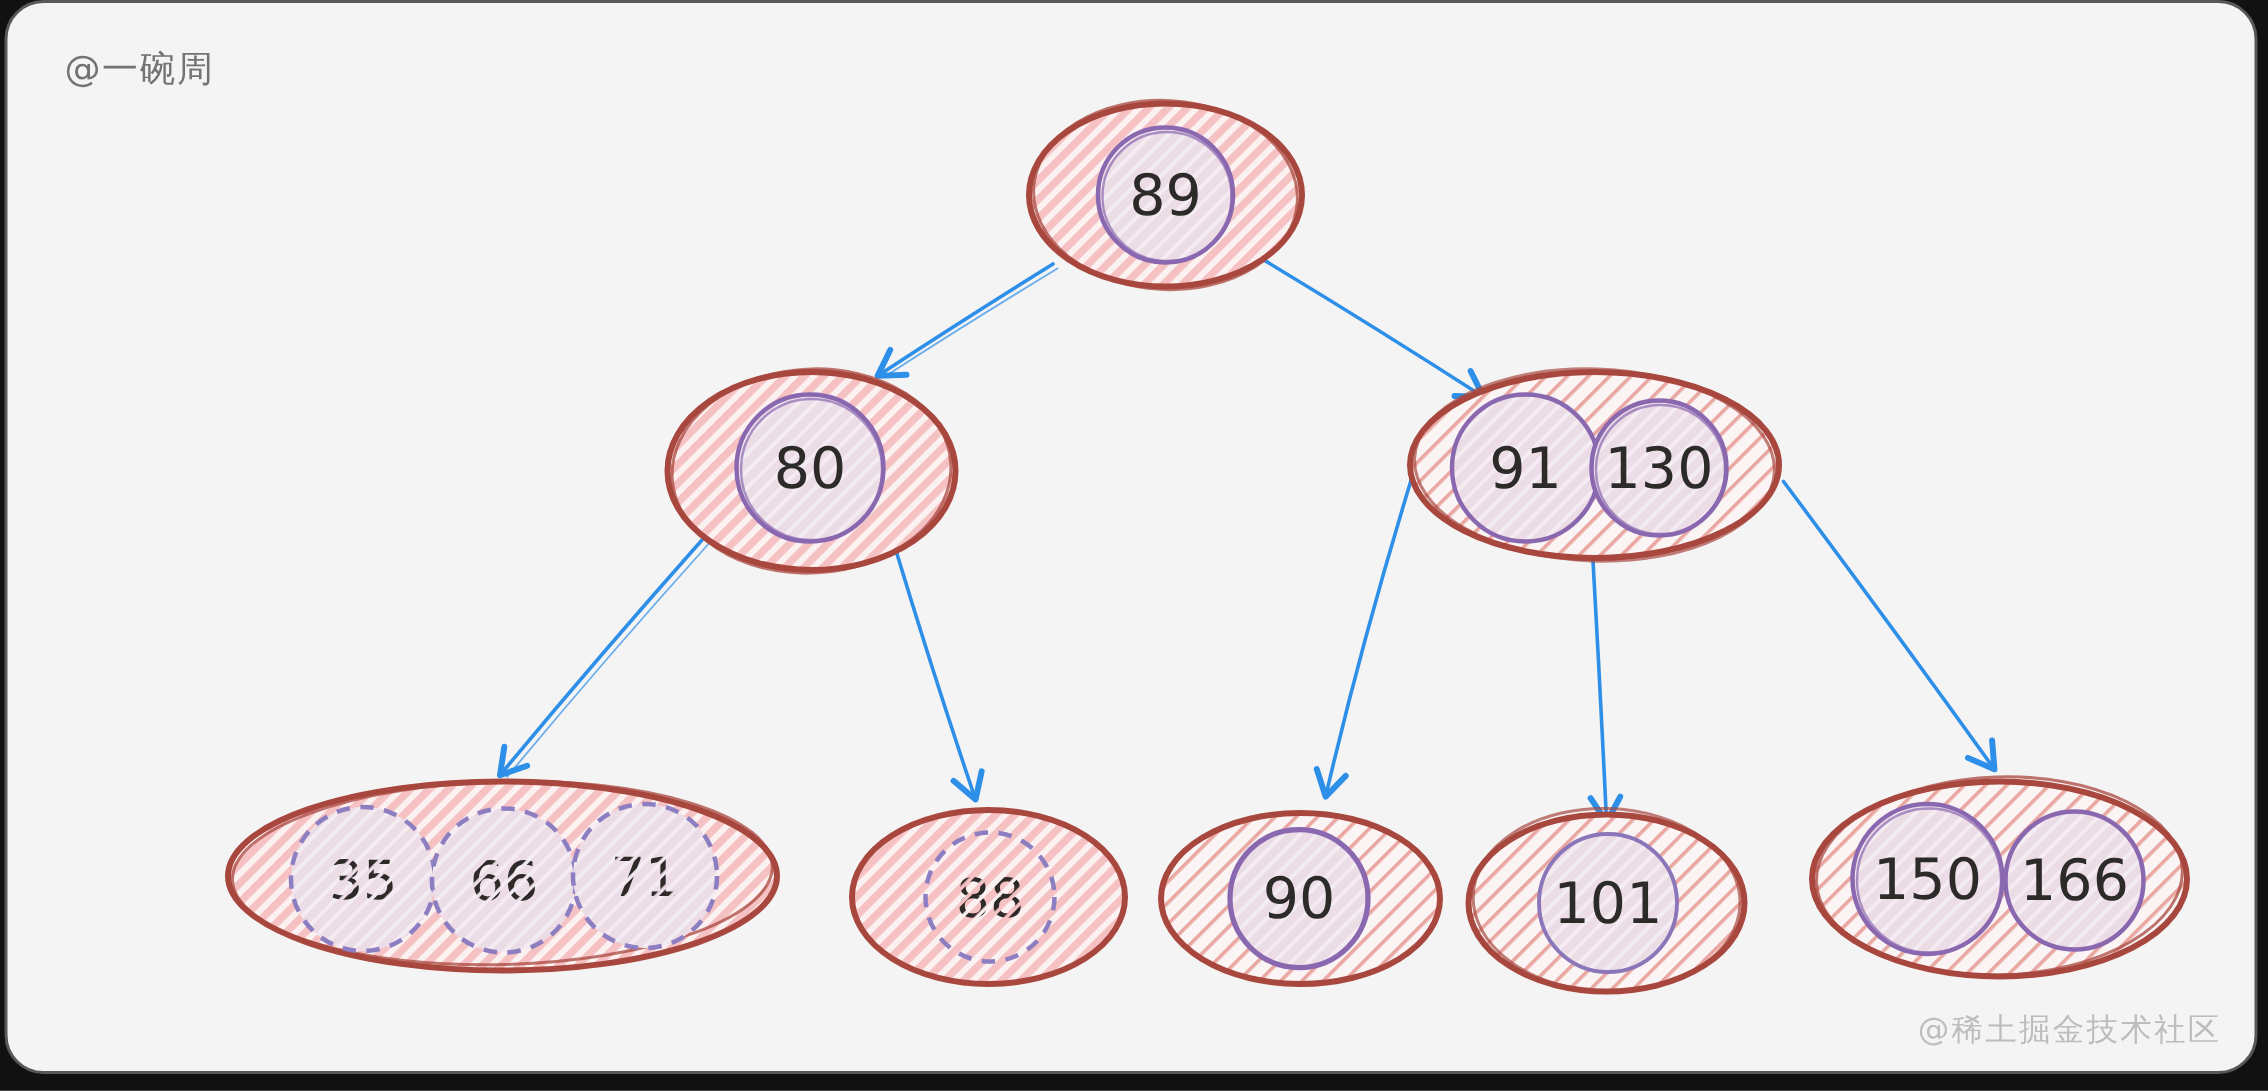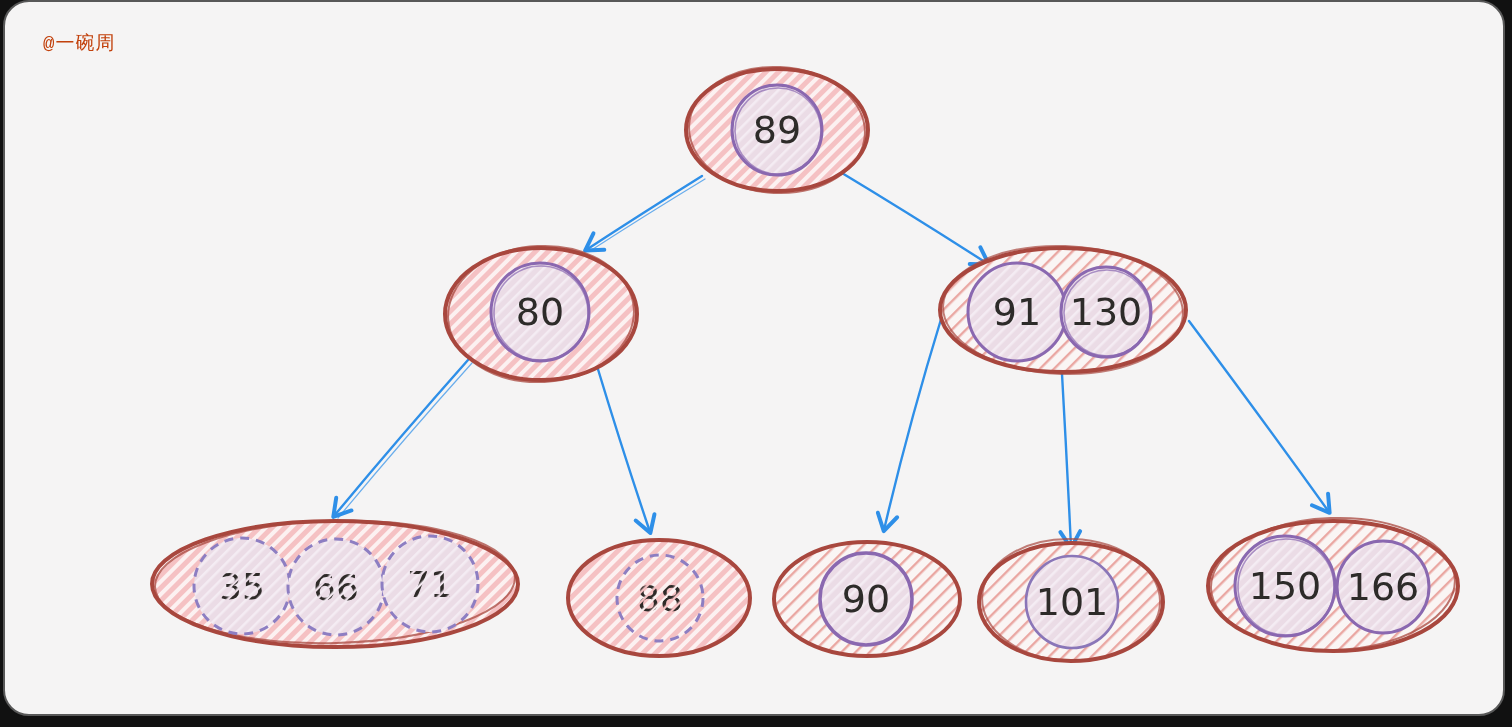--- a/index.html
+++ b/index.html
@@ -20,25 +20,24 @@
     background: #f5f4f4;
     border: 2px solid #585858;
     border-radius: 26px;
     box-sizing: border-box;
     overflow: hidden;
   }
   .watermark-tl {
     position: absolute;
     left: 38px;
     top: 28px;
-    font-size: 19px;
-    color: #c2410c;
+    font-size: 24px;
+    color: #737373;
     letter-spacing: 1px;
     user-select: none;
-    font-family: Liberation Mono, monospace;
   }
   .watermark-br {
     position: absolute;
     right: 22px;
     bottom: 14px;
     font-size: 21px;
     color: #bfbcbc;
     letter-spacing: 1.5px;
     user-select: none;
   }
@@ -166,13 +165,14 @@
       <ellipse cx="1328" cy="584" rx="125" ry="65" fill="url(#hatchLight)" stroke="#a8473e" stroke-width="4"></ellipse>
       <ellipse cx="1328" cy="582" rx="122" ry="66" fill="none" stroke="#a8473e" stroke-width="2" opacity="0.75" transform="rotate(-2 1328 584)"></ellipse>
       <circle cx="1280" cy="584" r="50" fill="url(#hatchLav)" stroke="#8a68b0" stroke-width="3"></circle>
       <circle cx="1281" cy="585" r="48" fill="none" stroke="#8a68b0" stroke-width="1.6" opacity="0.7"></circle>
       <circle cx="1378" cy="585" r="46" fill="url(#hatchLav)" stroke="#8a68b0" stroke-width="3"></circle>
       <text class="key" x="1280" y="597">150</text>
       <text class="key" x="1378" y="598">166</text>
     </g>
   </svg>
 
+  <div class="watermark-br">@稀土掘金技术社区</div>
 </div>
 
 </body></html>

